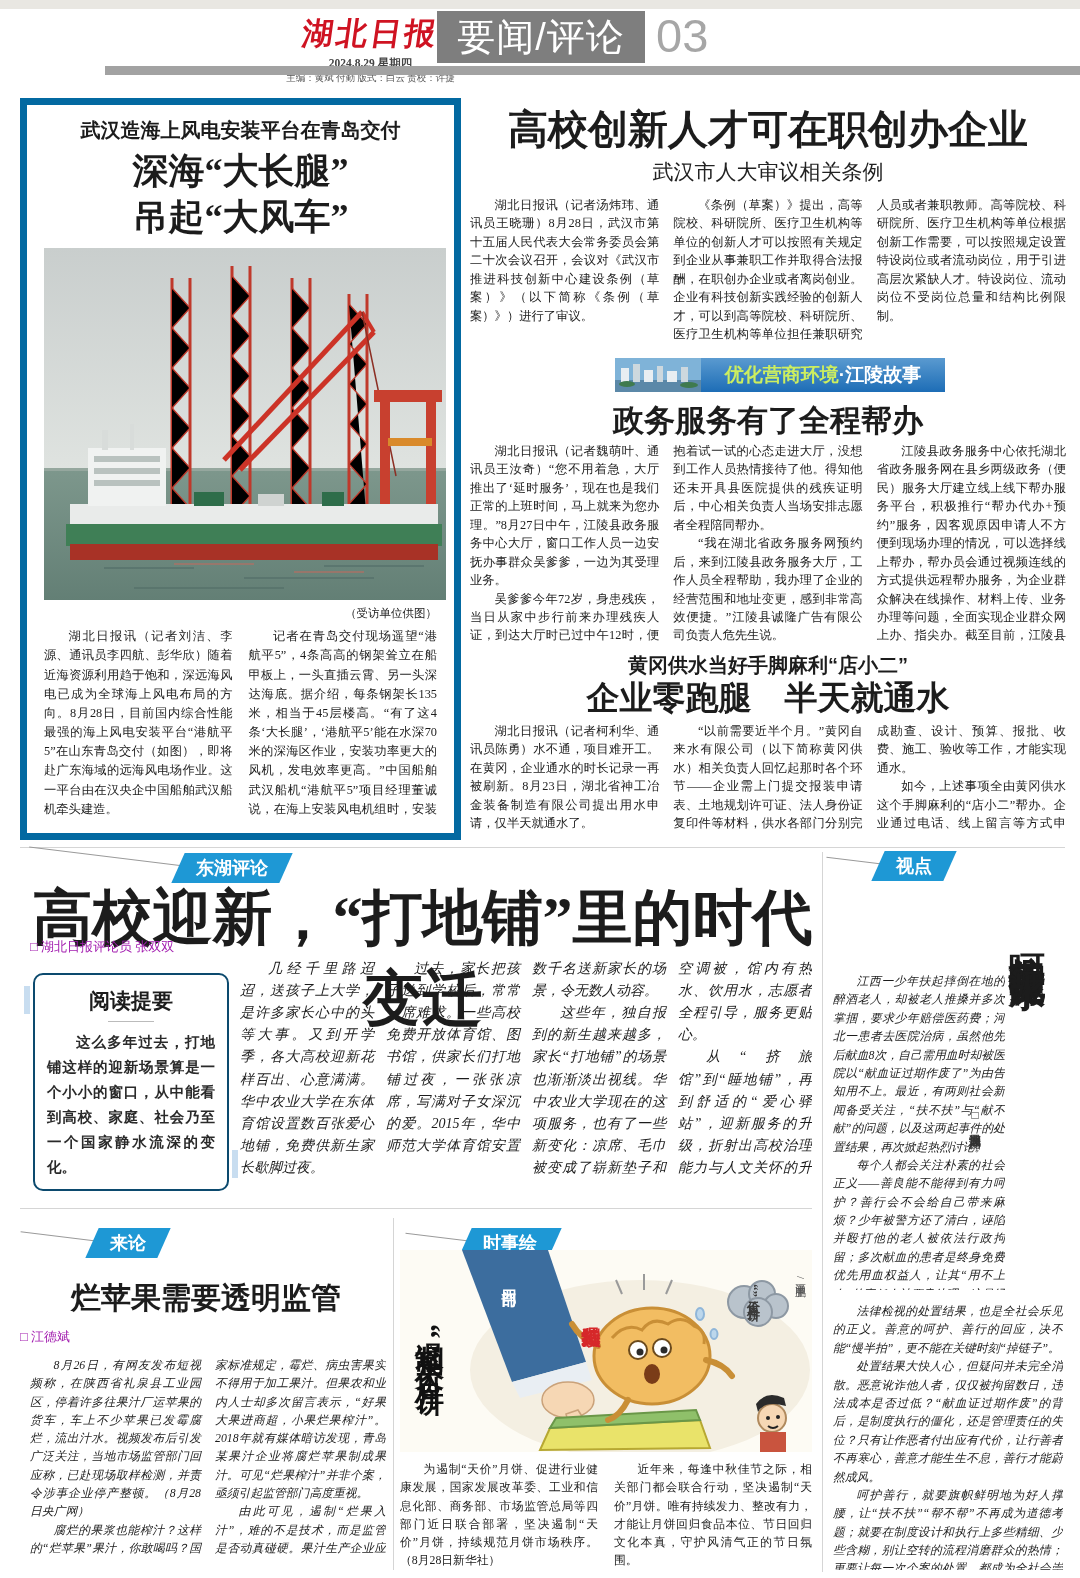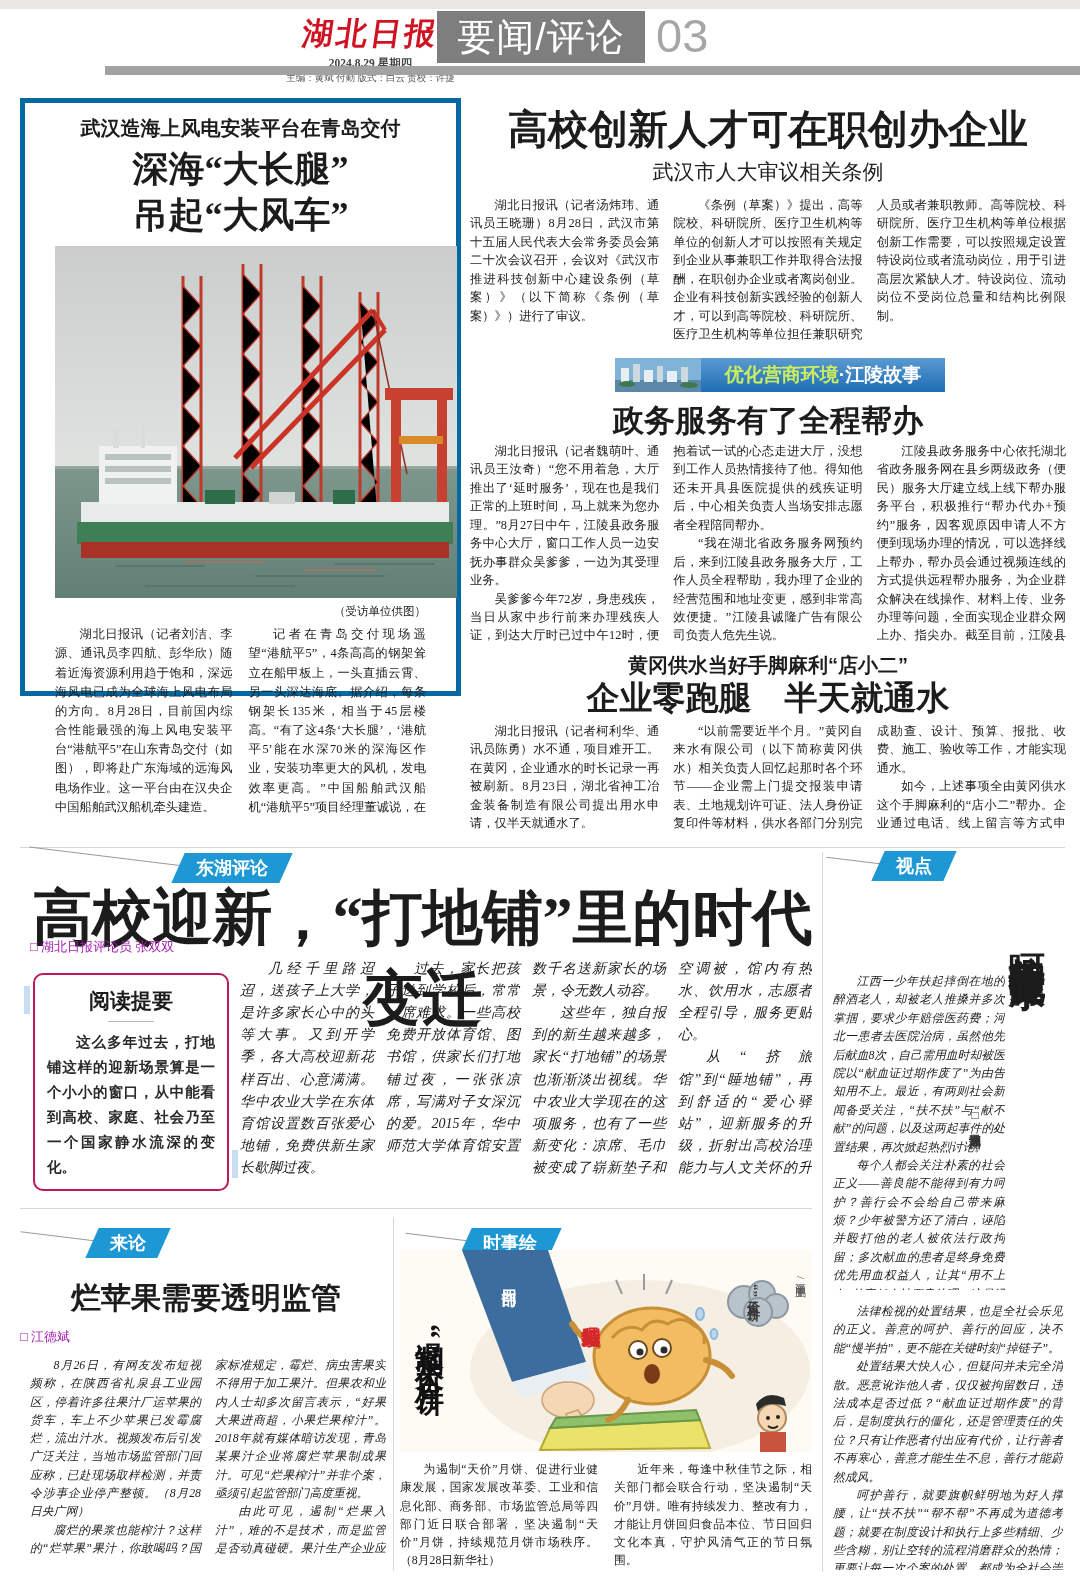--- a/index.html
+++ b/index.html
@@ -18,22 +18,22 @@
         letter-spacing:1px;}
   .page-num{left:656px;top:8px;font-family:"Liberation Sans",sans-serif;font-size:47px;color:#a6a6a6;}
   .header-bar{left:105px;top:66px;width:975px;height:9px;background:#a2a2a2;}
   
   .body-flow{text-align:justify;overflow:hidden;column-fill:auto;}
   .body-flow p{margin:0;text-indent:2em;}
   .kicker{font-family:"Liberation Sans",sans-serif;font-weight:bold;text-align:center;}
   .headline{font-weight:bold;text-align:center;}
   .byline{text-align:left;color:#a21caf;}
   
-  .wind-box{left:20px;top:98px;width:441px;height:598px;border:5px solid #0369a1;background:#fff;
-        box-sizing:border-box;padding:8px 30px;}
+  .wind-box{left:20px;top:98px;width:441px;height:742px;border:7px solid #0369a1;background:#fff;
+        box-sizing:border-box;padding:8px 17px;}
   .wind-kicker{font-size:20px;margin-top:4px;}
   .wind-headline{font-size:36px;line-height:1.28;margin-top:4px;}
   .wind-photo{width:402px;height:352px;margin-top:8px;}
   .wind-caption{font-size:11.5px;text-align:right;color:#222;margin-top:2px;}
   .wind-body{height:206px;margin-top:6px;column-count:2;column-gap:16px;
         font-size:12.3px;line-height:1.56;}
   
   .innov-headline{left:470px;top:102px;width:596px;font-family:"Liberation Sans",sans-serif;
         font-size:40px;}
   .innov-sub{left:470px;top:158px;width:596px;font-family:"Liberation Sans",sans-serif;
@@ -61,21 +61,21 @@
   .tag{height:28px;}
   .tag .tline{position:absolute;left:-150px;top:13px;width:160px;height:1px;background:#9a9a9a;
         transform:rotate(7deg);transform-origin:right center;}
   .tag .tbox{position:relative;display:inline-block;background:#1e98d5;transform:skewX(-24deg);
         padding:3px 18px;}
   .tag .tbox span{display:inline-block;transform:skewX(24deg);color:#fff;font-weight:bold;
         font-size:18px;font-family:"Liberation Sans",sans-serif;}
   
   .essay-headline{left:30px;top:878px;width:785px;font-size:60px;}
   .essay-byline{left:30px;top:938px;width:785px;font-size:13px;}
-  .summary-box{left:33px;top:973px;width:196px;height:218px;border:2px solid #be185d;border-radius:10px;
+  .summary-box{left:33px;top:973px;width:196px;height:218px;border:2px solid #0c4a6e;border-radius:10px;
         box-sizing:border-box;padding:12px 12px;background:#fff;}
   .summary-title{font-size:21px;font-weight:bold;text-align:center;}
   .summary-hr{width:46px;height:1px;background:#bbb;margin:6px auto 8px;}
   .summary-text{font-size:14.5px;line-height:1.72;text-align:justify;text-indent:2em;font-weight:bold;color:#2a2a2a;}
   .deco-bar{background:#c8ddf0;}
   .essay-body{left:240px;top:958px;width:572px;height:240px;column-count:4;column-gap:12px;
         font-size:14px;line-height:1.58;font-style:italic;}
   
   .vp-top{left:833px;top:972px;width:172px;height:318px;font-size:11.8px;line-height:1.56;font-style:italic;}
   .vp-headline{left:1002px;top:925px;height:372px;writing-mode:vertical-rl;font-size:36px;font-weight:bold;

